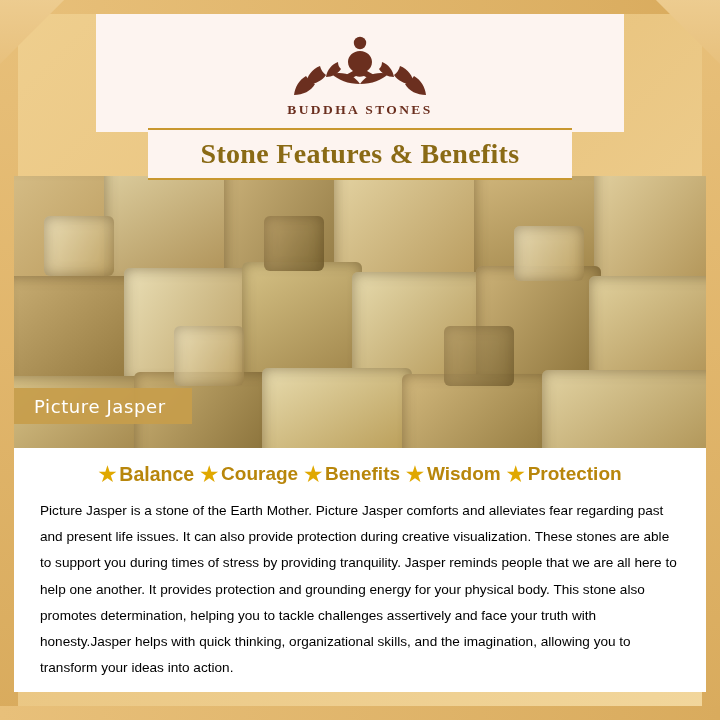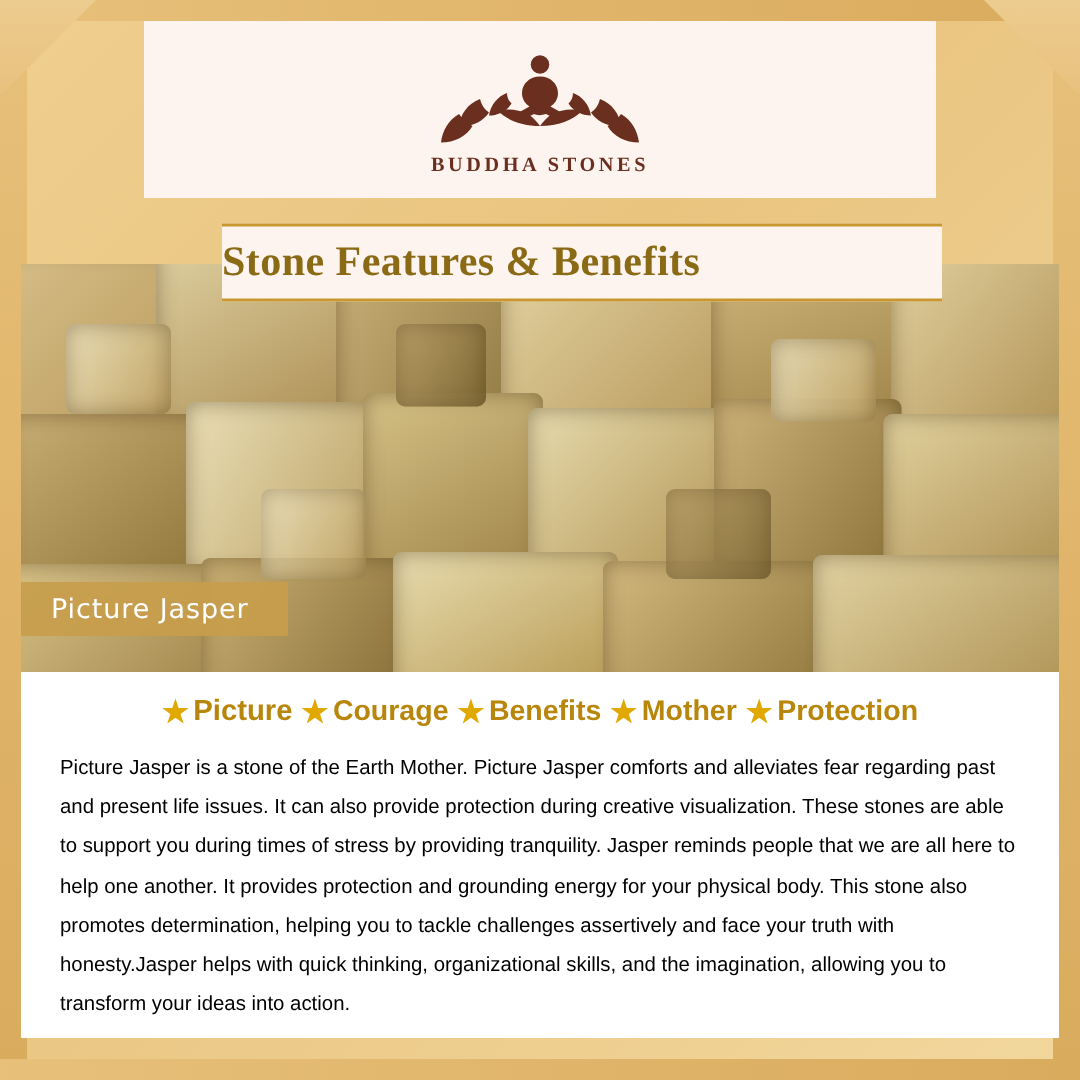--- a/index.html
+++ b/index.html
@@ -79,30 +79,29 @@
     font-weight: bold;
     font-family: "Liberation Serif", serif;
     text-align: center;
   }
 
   
   .title-bar {
     position: absolute;
     left: 148px;
     top: 128px;
-    width: 480px;
+    width: 424px;
     height: 48px;
     background: #fdf4f0;
     border-top: 2px solid #c8972f;
     border-bottom: 2px solid #c8972f;
     z-index: 4;
     display: flex;
     align-items: center;
-    justify-content: flex-start;
-    margin-top: 21px;
+    justify-content: center;
   }
   .title-text {
     font-family: "Liberation Serif", serif;
     font-weight: bold;
     font-size: 28px;
     color: #8a6a15;
     letter-spacing: 0.3px;
   }
 
   
@@ -245,33 +244,33 @@
   </div>
 
   <div class="caption-tab">
     <span>Picture Jasper</span>
   </div>
 
   <div class="text-panel">
     <div class="keywords">
       <span class="kw k1">
         <span class="star">★</span>
-        <span>Picture</span>
+        <span>Balance</span>
       </span>
       <span class="kw">
         <span class="star">★</span>
         <span>Courage</span>
       </span>
       <span class="kw">
         <span class="star">★</span>
         <span>Benefits</span>
       </span>
       <span class="kw">
         <span class="star">★</span>
-        <span>Mother</span>
+        <span>Wisdom</span>
       </span>
       <span class="kw">
         <span class="star">★</span>
         <span>Protection</span>
       </span>
     </div>
     <div class="body-copy">Picture Jasper is a stone of the Earth Mother. Picture Jasper comforts and alleviates fear regarding past and present life issues. It can also provide protection during creative visualization. These stones are able to support you during times of stress by providing tranquility. Jasper reminds people that we are all here to help one another. It provides protection and grounding energy for your physical body. This stone also promotes determination, helping you to tackle challenges assertively and face your truth with honesty.Jasper helps with quick thinking, organizational skills, and the imagination, allowing you to transform your ideas into action.</div>
   </div>
 
 </div>

